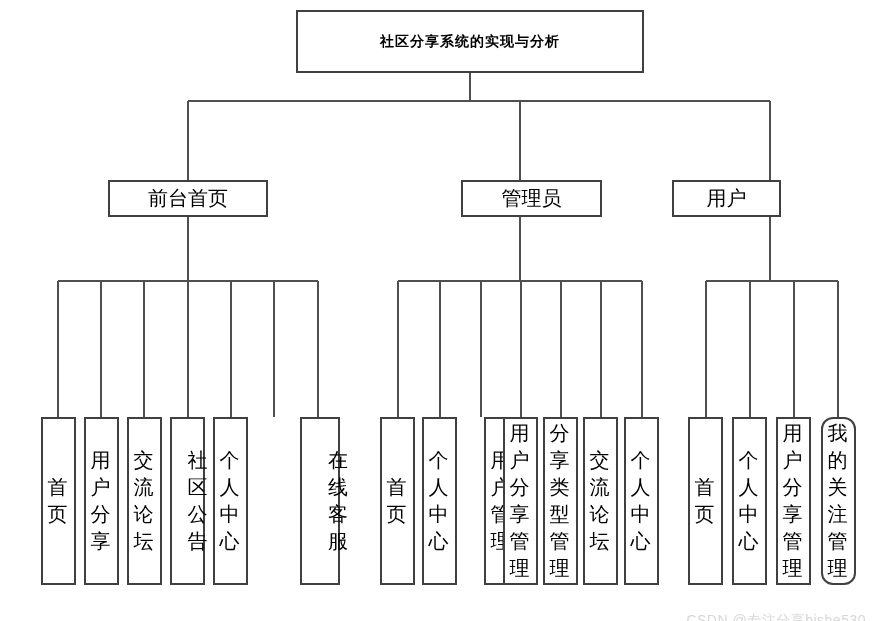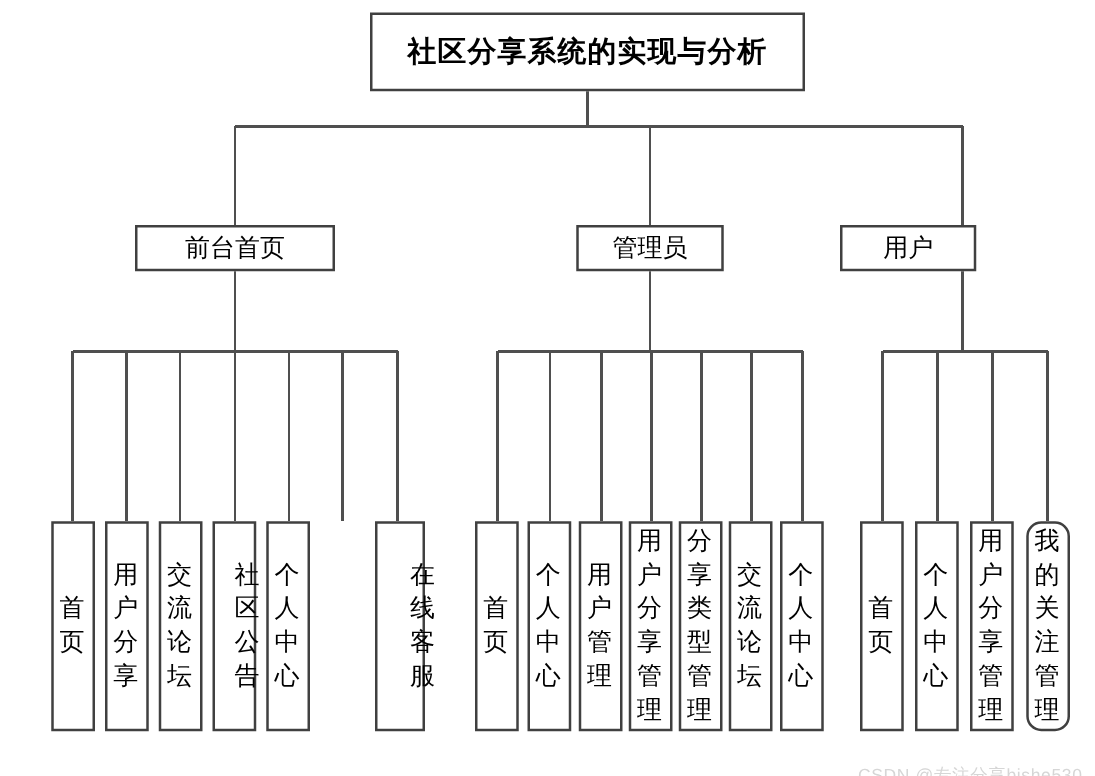--- a/index.html
+++ b/index.html
@@ -32,21 +32,21 @@
     position:absolute;
     box-sizing:border-box;
     background:#ffffff;
     border:2px solid var(--border);
     display:flex;
     align-items:center;
     justify-content:center;
     text-align:center;
   }
   .node.root{
-    font-size:23px;
+    font-size:14px;
     font-weight:bold;
     letter-spacing:1px;
   }
   .node.branch{
     font-size:20px;
   }
   .node.leaf{
     width:35px;
     height:168px;
     top:417px;
@@ -90,21 +90,21 @@
       M398 281 V417 M440 281 V417 M481 281 V417 M521 281 V417 M561 281 V417 M601 281 V417 M642 281 V417
 
       M770 217 V281
       M706 281 H838
       M706 281 V417 M750 281 V417 M794 281 V417 M838 281 V417"></path>
   </svg>
 
   <div class="node root" style="left:296px; top:10px; width:348px; height:63px;">社区分享系统的实现与分析</div>
 
   <div class="node branch" style="left:108px; top:180px; width:160px; height:37px;">前台首页</div>
-  <div class="node branch" style="left:461px; top:180px; width:118px; height:37px;">管理员</div>
+  <div class="node branch" style="left:461px; top:180px; width:141px; height:37px;">管理员</div>
   <div class="node branch" style="left:672px; top:180px; width:109px; height:37px;">用户</div>
 
   <div class="node leaf" style="left:41px;">
       <span class="vtext">首页</span>
     </div>
   <div class="node leaf" style="left:84px;">
       <span class="vtext">用户分享</span>
     </div>
   <div class="node leaf" style="left:127px;">
       <span class="vtext">交流论坛</span>
@@ -118,21 +118,21 @@
   <div class="node leaf" style="left:300px;padding-left:36px;">
       <span class="vtext">在线客服</span>
     </div>
 
   <div class="node leaf" style="left:380px;">
       <span class="vtext">首页</span>
     </div>
   <div class="node leaf" style="left:422px;">
       <span class="vtext">个人中心</span>
     </div>
-  <div class="node leaf" style="left:463px;">
+  <div class="node leaf" style="left:484px;">
       <span class="vtext">用户管理</span>
     </div>
   <div class="node leaf" style="left:503px;">
       <span class="vtext">用户分享管理</span>
     </div>
   <div class="node leaf" style="left:543px;">
       <span class="vtext">分享类型管理</span>
     </div>
   <div class="node leaf" style="left:583px;">
       <span class="vtext">交流论坛</span>

